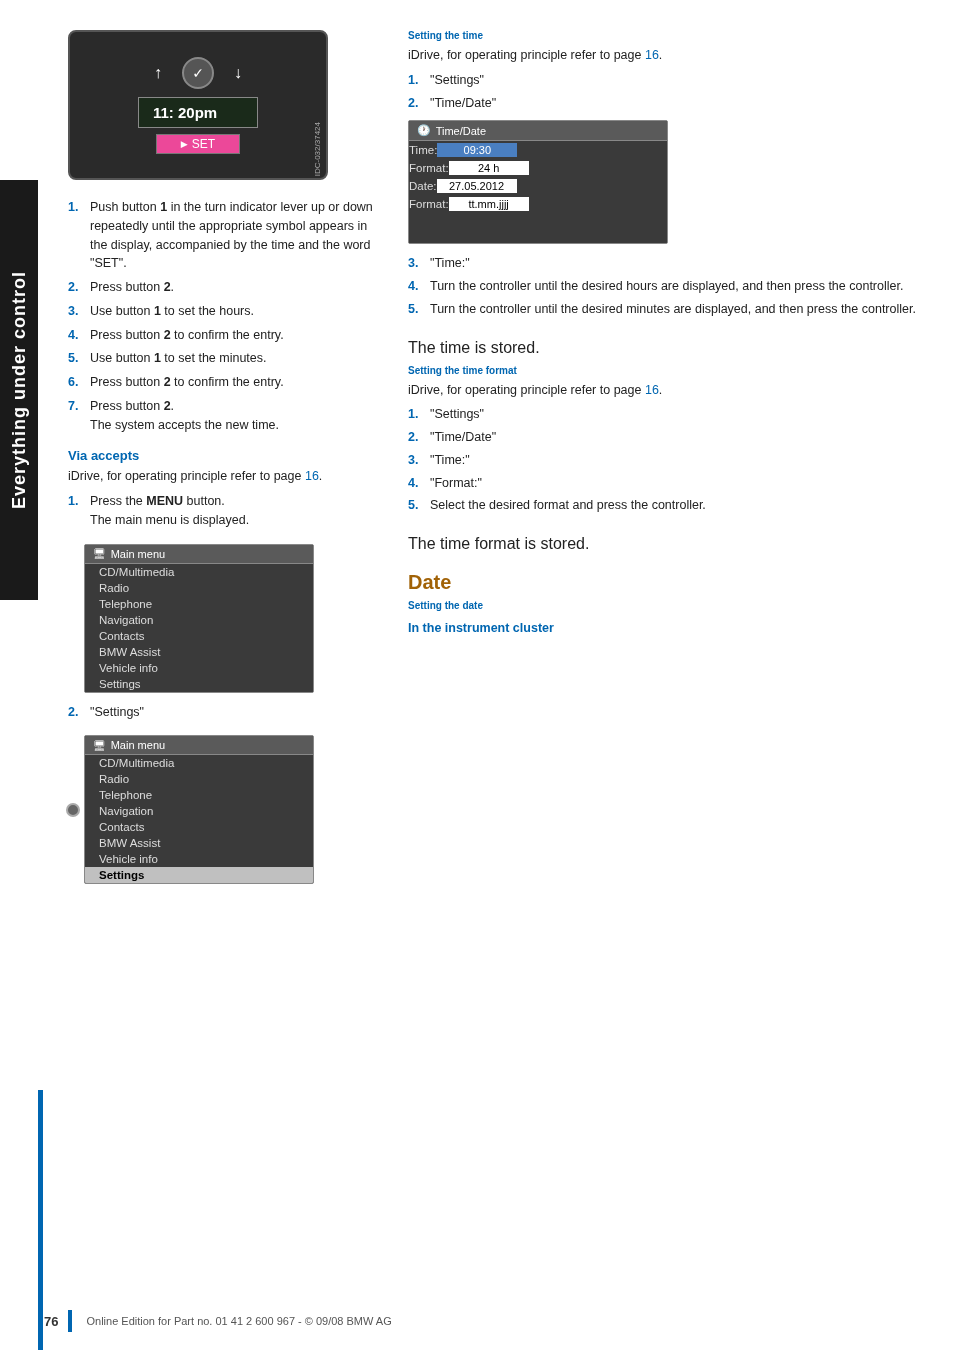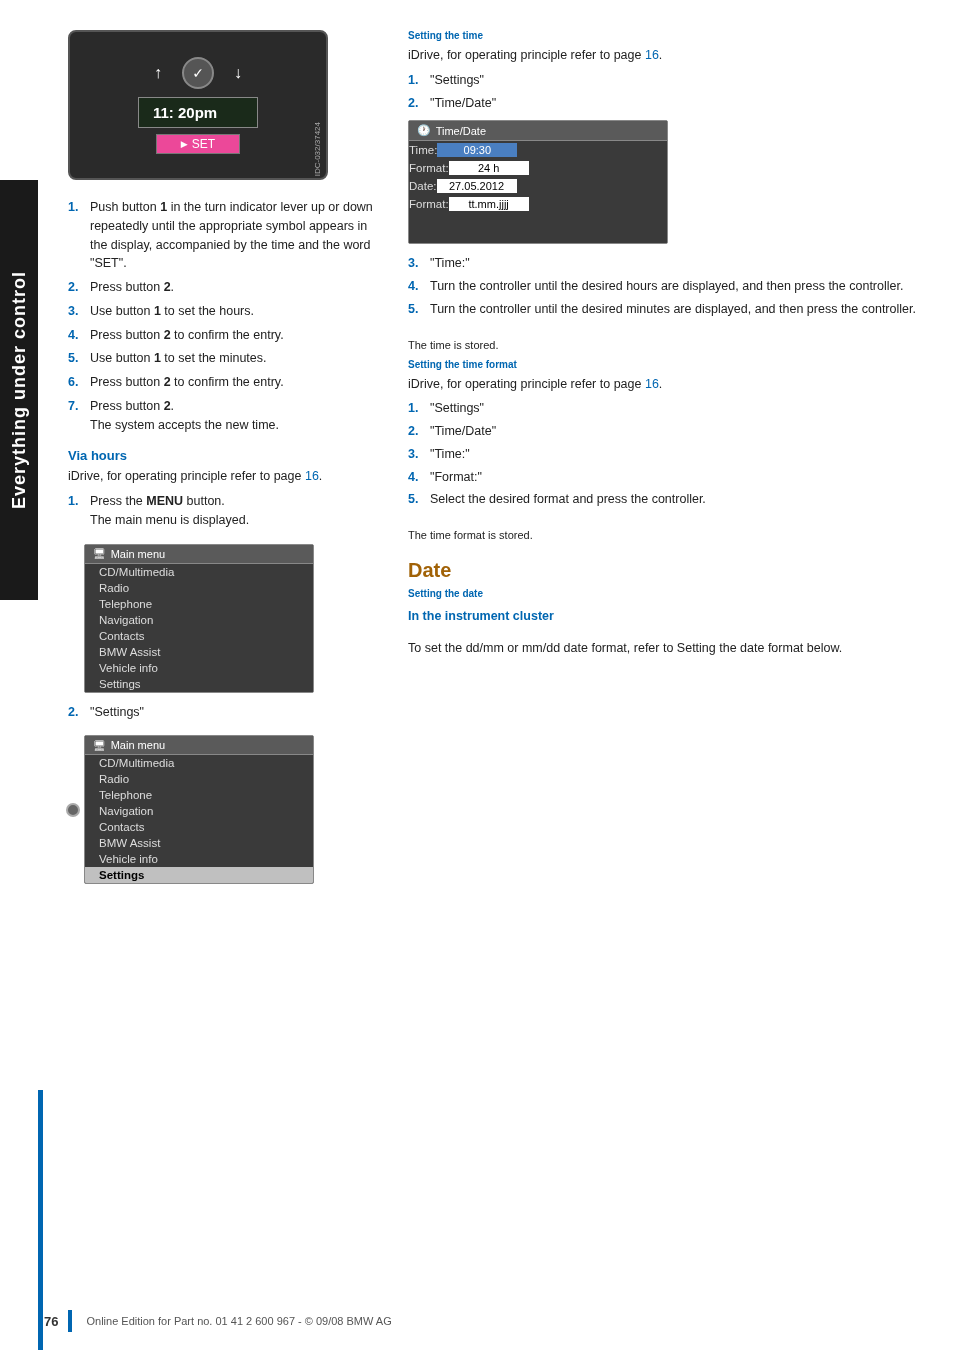--- a/index.html
+++ b/index.html
@@ -279,21 +279,21 @@
     }
 
     
     .link {
       color: #0066b1;
       text-decoration: none;
     }
 
     
     .stored-text {
-      font-size: 11px;
+      font-size: 16px;
       margin-bottom: 8px;
       margin-top: 20px;
     }
 
     
     .footer {
       position: absolute;
       bottom: 18px;
       left: 44px;
       right: 12px;
@@ -378,21 +378,21 @@
       <li>
         <span class="step-num">6.</span>
         <span>Press button <strong>2</strong> to confirm the entry.</span>
       </li>
       <li>
         <span class="step-num">7.</span>
         <span>Press button <strong>2</strong>.<br>The system accepts the new time.</span>
       </li>
     </ol>
 
-    <div class="section-heading">Via hours</div>
+    <div class="section-heading">Via accepts</div>
     <p class="body-text">
       iDrive, for operating principle refer to page <span class="link">16</span>.
     </p>
 
     <ol class="steps-list">
       <li>
         <span class="step-num">1.</span>
         <span>Press the <strong>MENU</strong> button.<br>The main menu is displayed.</span>
       </li>
     </ol>
@@ -524,21 +524,20 @@
       </li>
     </ul>
     <p class="stored-text">The time format is stored.</p>
 
     <div class="date-big-heading">Date</div>
 
 
     <div class="right-section-heading">Setting the date</div>
 
     <div class="right-sub-heading">In the instrument cluster</div>
-    <p class="body-text">To set the dd/mm or mm/dd date format, refer to Setting the date format below.</p>
 
   </div>
 </div>
 
 <div class="footer">
   <span class="footer-pagenum">76</span>
   <div class="footer-line"></div>
   <span class="footer-text">Online Edition for Part no. 01 41 2 600 967  -  © 09/08 BMW AG</span>
 </div>
 

